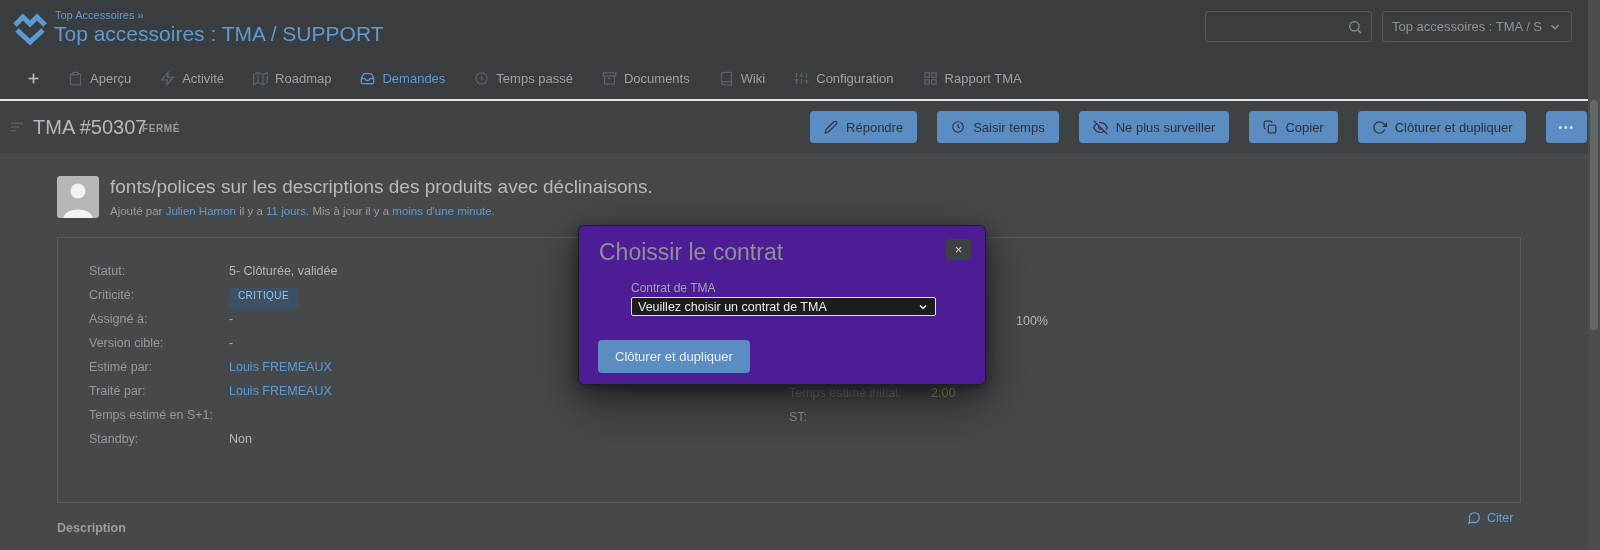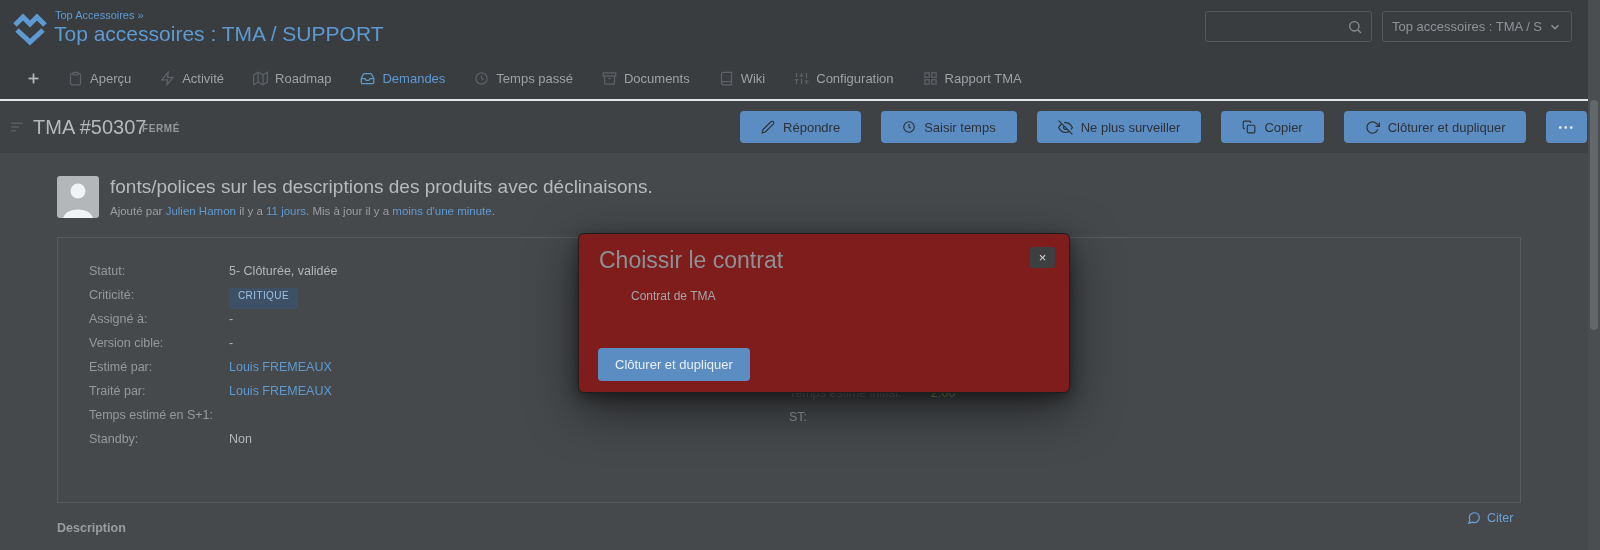--- a/index.html
+++ b/index.html
@@ -28,21 +28,21 @@
   .nav-item .nlbl { font-size:13px; color:#9ea1a4; white-space:nowrap; }
   .nav-item.active .nico { color:#5e9ad2; }
   .nav-item.active .nlbl { color:#5e9ad2; }
 
   
   .ticketbar { position:absolute; left:0; top:101px; width:1600px; height:52px; background:#3e4245; }
   .tb-lines { position:absolute; left:8px; top:17px; color:#595d60; }
   .tb-id { position:absolute; left:33px; top:15px; font-size:20px; color:#b6b9bb; }
   .tb-state { position:absolute; left:142px; top:22px; font-size:10px; font-weight:bold; letter-spacing:.6px; color:#95989b; }
   .actions { position:absolute; right:13px; top:10px; display:flex; gap:20px; align-items:center; }
-  .btn { height:32px; background:#5b8dc3; border:none; border-radius:4px; color:#2c3238; font-size:13px; font-family:inherit; display:flex; align-items:center; gap:8px; padding:0 21px; cursor:pointer; white-space:nowrap; }
+  .btn { height:32px; background:#5b8dc3; border:none; border-radius:4px; color:#2c3238; font-size:13px; font-family:inherit; display:flex; align-items:center; gap:8px; padding:0 14px; cursor:pointer; white-space:nowrap; }
   .btn .bico { color:#2c3238; }
   .btn.more { padding:0 12px; font-size:10px; letter-spacing:2px; color:#dde4ea; min-width:36px; justify-content:center; }
 
   
   .content { position:absolute; left:0; top:153px; width:1600px; height:397px; background:#46494c; }
   .avatar { position:absolute; left:57px; top:23px; width:42px; height:42px; background:#b4b7b9; border-radius:3px; overflow:hidden; }
   .issue-title { position:absolute; left:110px; top:23px; font-size:19px; color:#b7babc; }
   .issue-meta { position:absolute; left:110px; top:52px; font-size:11.5px; color:#9b9ea1; }
   .issue-meta a { color:#5e9ad2; text-decoration:none; cursor:pointer; }
 
@@ -57,21 +57,21 @@
   .right-done { position:absolute; left:958px; top:76px; font-size:12.5px; color:#b3b6b8; }
   .right-clip { position:absolute; left:731px; top:148px; font-size:12.5px; display:flex; opacity:.5; }
   .right-clip .al { width:142px; color:#96999c; }
   .right-clip .av { color:#bef264; }
   .right-st { position:absolute; left:731px; top:172px; font-size:12.5px; color:#96999c; }
 
   .desc-heading { position:absolute; left:57px; top:368px; font-size:12.5px; font-weight:bold; color:#9a9da0; }
   .quote-link { position:absolute; left:1467px; top:358px; display:flex; align-items:center; gap:6px; color:#69a1d7; font-size:12.5px; cursor:pointer; }
 
   
-  .modal { position:absolute; left:578px; top:233px; width:492px; height:160px; background:#7f1d1d; border:1px solid #1d1e1f; border-radius:6px; box-shadow:0 16px 48px rgba(0,0,0,.55), 0 4px 14px rgba(0,0,0,.4); }
+  .modal { position:absolute; left:578px; top:225px; width:408px; height:160px; background:#4c1d95; border:1px solid #1d1e1f; border-radius:6px; box-shadow:0 16px 48px rgba(0,0,0,.55), 0 4px 14px rgba(0,0,0,.4); }
   .modal-title { position:absolute; left:20px; top:13px; font-size:23px; color:#8e9194; }
   .modal-close { position:absolute; right:14px; top:13px; width:25px; height:21px; background:#3e3f40; border:none; border-radius:3px; color:#d8d9da; font-size:13px; line-height:20px; text-align:center; cursor:pointer; font-family:inherit; }
   .modal-label { position:absolute; left:52px; top:55px; font-size:12px; color:#a3a6a9; }
   .modal-select { position:absolute; left:52px; top:71px; width:305px; height:19px; background:#1b1c1d; border:1px solid #dfe0e1; border-radius:2px; display:flex; align-items:center; justify-content:space-between; padding:0 6px; color:#eceded; font-size:12.5px; cursor:pointer; }
   .modal-select .chev { color:#eceded; flex:none; }
   .modal-btn { position:absolute; left:19px; top:114px; height:33px; background:#5b8dc3; border:none; border-radius:4px; color:#e9eef3; font-size:13px; font-family:inherit; padding:0 17px; cursor:pointer; }
 
   
   .scrollbar { position:absolute; right:0; top:0; width:12px; height:550px; background:#4a4e51; }
   .scrollthumb { position:absolute; right:2px; top:100px; width:8px; height:230px; background:#63676a; border-radius:4px; }
@@ -346,20 +346,28 @@
           </svg>
         </span>
       <span>Citer</span>
     </div>
   </main>
 
   <div class="modal">
     <div class="modal-title">Choissir le contrat</div>
     <button class="modal-close"><span>×</span></button>
     <div class="modal-label">Contrat de TMA</div>
+    <div class="modal-select">
+      <span>Veuillez choisir un contrat de TMA</span>
+      <span class="chev">
+          <svg width="12" height="12" viewBox="0 0 24 24" fill="none" stroke="currentColor" stroke-width="3">
+            <polyline points="6 9 12 15 18 9"></polyline>
+          </svg>
+        </span>
+    </div>
     <button class="modal-btn">Clôturer et dupliquer</button>
   </div>
 
   <div class="scrollbar">
     <div class="scrollthumb"></div>
   </div>
 
 </div>
 
 </body></html>

